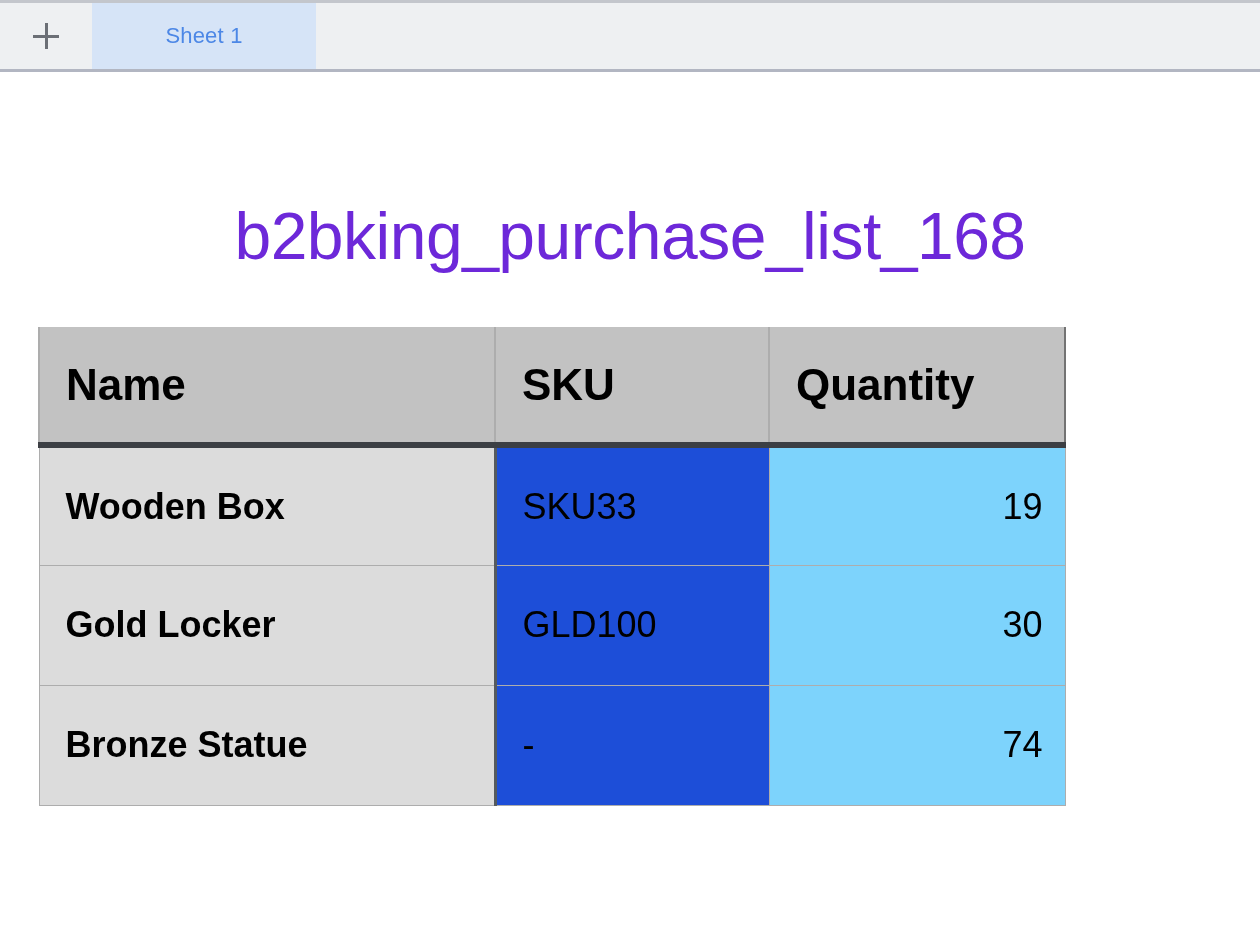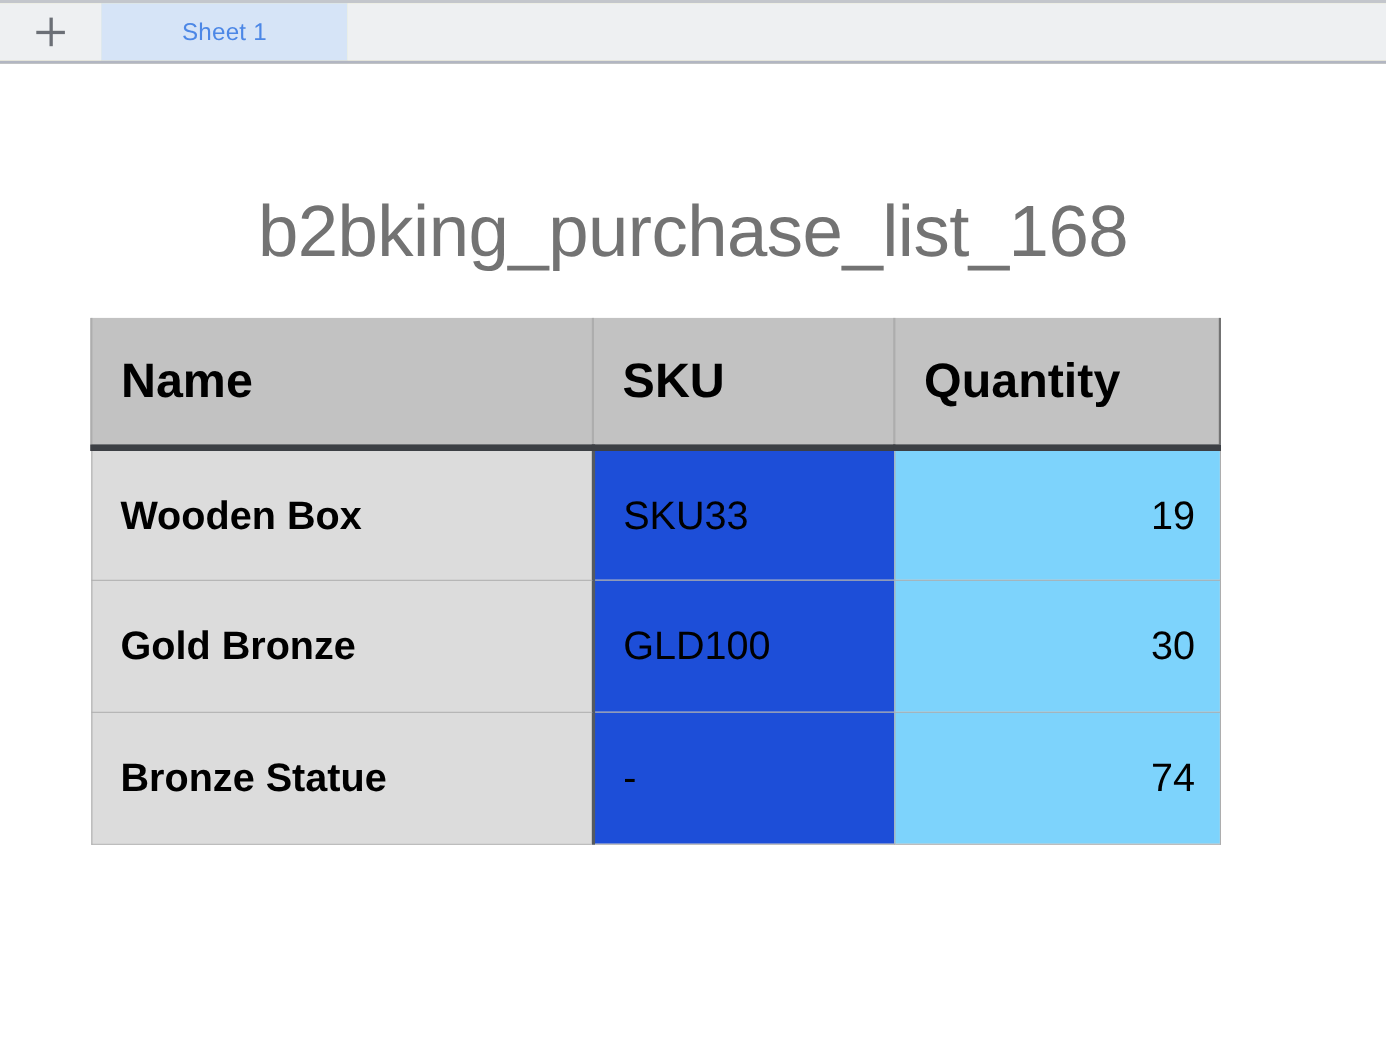--- a/index.html
+++ b/index.html
@@ -11,22 +11,22 @@
     width: 1260px;
     height: 950px;
     background: #ffffff;
     font-family: "Liberation Sans", sans-serif;
     overflow: hidden;
   }
 
   
   .tabbar {
     position: relative;
-    height: 58px;
-    background: #fef9c3;
+    height: 72px;
+    background: #a16207;
     border-top: 3px solid #c3c6cc;
     border-bottom: 3px solid #b2b6c2;
     box-sizing: border-box;
     display: flex;
     align-items: stretch;
   }
   .add-sheet {
     width: 92px;
     display: flex;
     align-items: center;
@@ -76,29 +76,29 @@
   }
 
   
   .doc {
     padding-top: 10px;
   }
   .doc-title {
     text-align: center;
     font-size: 66px;
     font-weight: 400;
-    color: #737373;
-    margin: 0;
+    color: #6d28d9;
+    margin: 12px;
     padding: 108px 0 0 0;
     line-height: 1.05;
     letter-spacing: -0.5px;
   }
 
   .table-wrap {
-    padding-left: 82px;
+    padding-left: 38px;
     padding-top: 44px;
   }
   table.data-table {
     border-collapse: collapse;
     table-layout: fixed;
     width: 1026px;
   }
   table.data-table col.c-name    { width: 456px; }
   table.data-table col.c-sku     { width: 274px; }
   table.data-table col.c-qty     { width: 296px; }
@@ -177,21 +177,21 @@
           <th>Quantity</th>
         </tr>
       </thead>
       <tbody>
         <tr>
           <td class="cell-name">Wooden Box</td>
           <td class="cell-sku">SKU33</td>
           <td class="cell-qty">19</td>
         </tr>
         <tr>
-          <td class="cell-name">Gold Bronze</td>
+          <td class="cell-name">Gold Locker</td>
           <td class="cell-sku">GLD100</td>
           <td class="cell-qty">30</td>
         </tr>
         <tr>
           <td class="cell-name">Bronze Statue</td>
           <td class="cell-sku">-</td>
           <td class="cell-qty">74</td>
         </tr>
       </tbody>
     </table>

